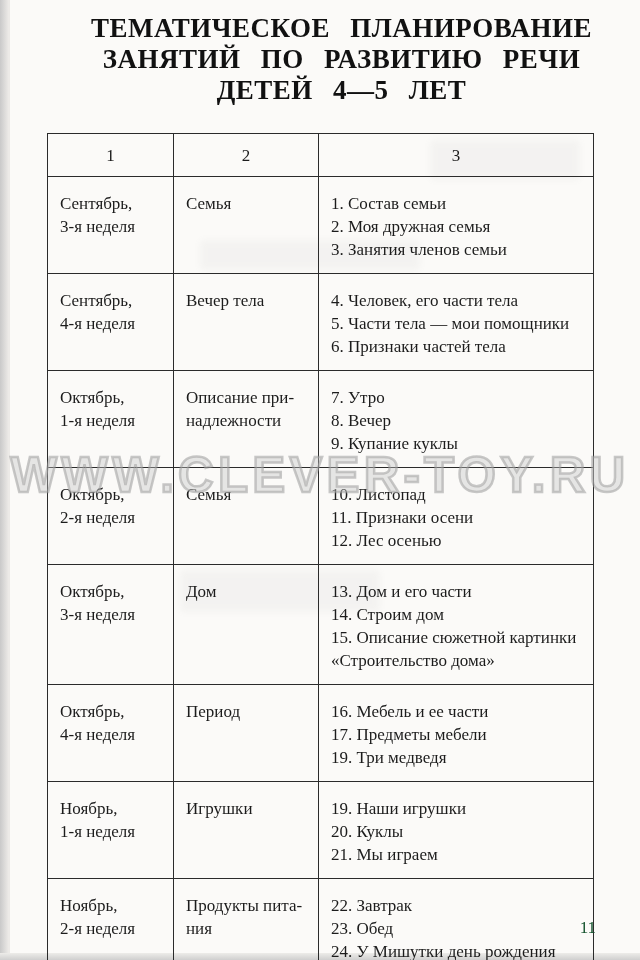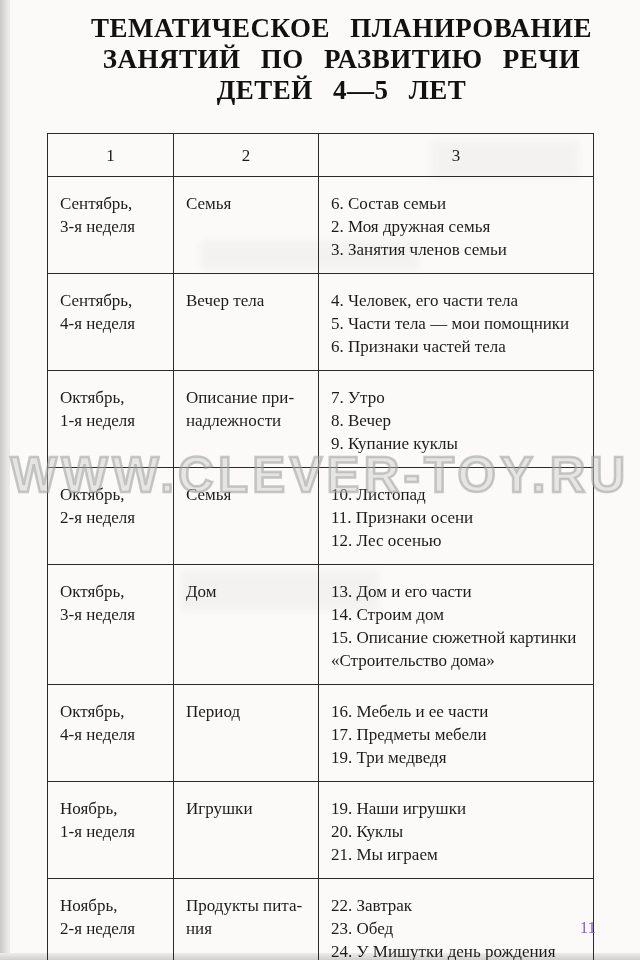--- a/index.html
+++ b/index.html
@@ -89,21 +89,21 @@
     -webkit-text-stroke:2.4px rgba(158,158,158,0.55);
     text-shadow:0 0 1px rgba(170,170,170,0.3);
     transform:scaleX(1.05) scaleY(1.05);
     pointer-events:none;
     z-index:6;
     user-select:none;
   }
   
   .page-number {
     position:absolute; right:44px; bottom:22px;
-    font-size:17px; color:#8b5cf6;
+    font-size:17px; color:#14532d;
   }
 </style>
 </head>
 <body>
 
 <div class="scan-edge-left"></div>
 <div class="scan-edge-bottom"></div>
 <div class="bleed-smudge" style="left:430px; top:140px; width:150px; height:40px;"></div>
 <div class="bleed-smudge" style="left:200px; top:240px; width:220px; height:30px;"></div>
 <div class="bleed-smudge" style="left:180px; top:570px; width:200px; height:42px;"></div>
@@ -125,21 +125,21 @@
       <td>1</td>
       <td>2</td>
       <td>3</td>
     </tr>
   </thead>
   <tbody class="data">
     <tr class="r-h85">
       <td>Сентябрь,
 3-я неделя</td>
       <td>Семья</td>
-      <td>6. Состав семьи
+      <td>1. Состав семьи
 2. Моя дружная семья
 3. Занятия членов семьи</td>
     </tr>
     <tr class="r-h85">
       <td>Сентябрь,
 4-я неделя</td>
       <td>Вечер тела</td>
       <td>4. Человек, его части тела
 5. Части тела — мои помощники
 6. Признаки частей тела</td>

